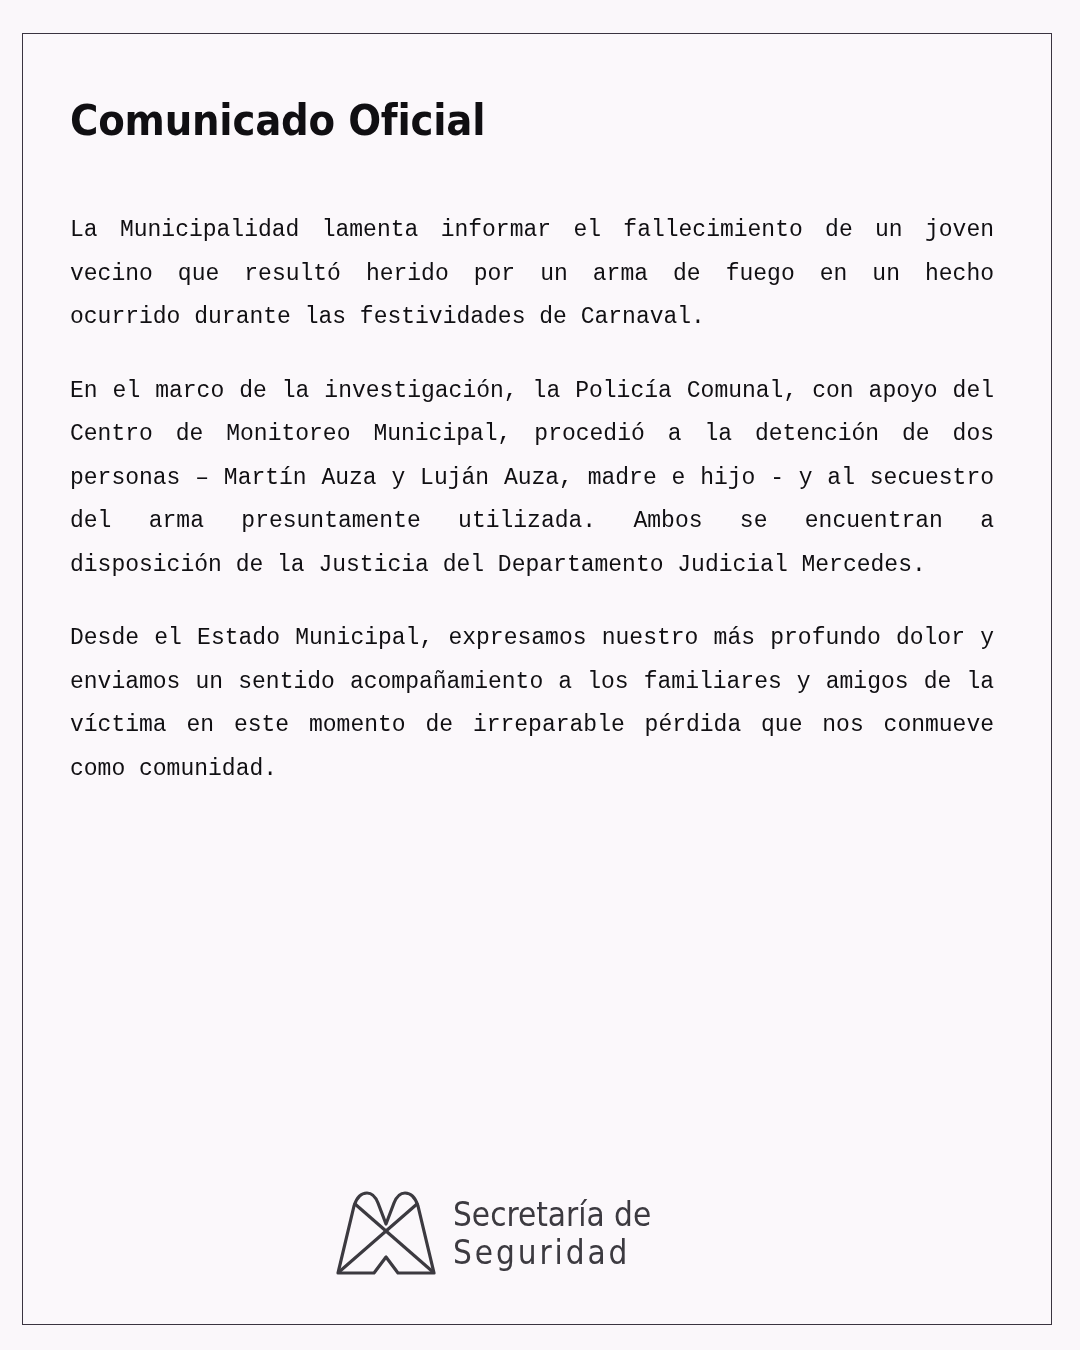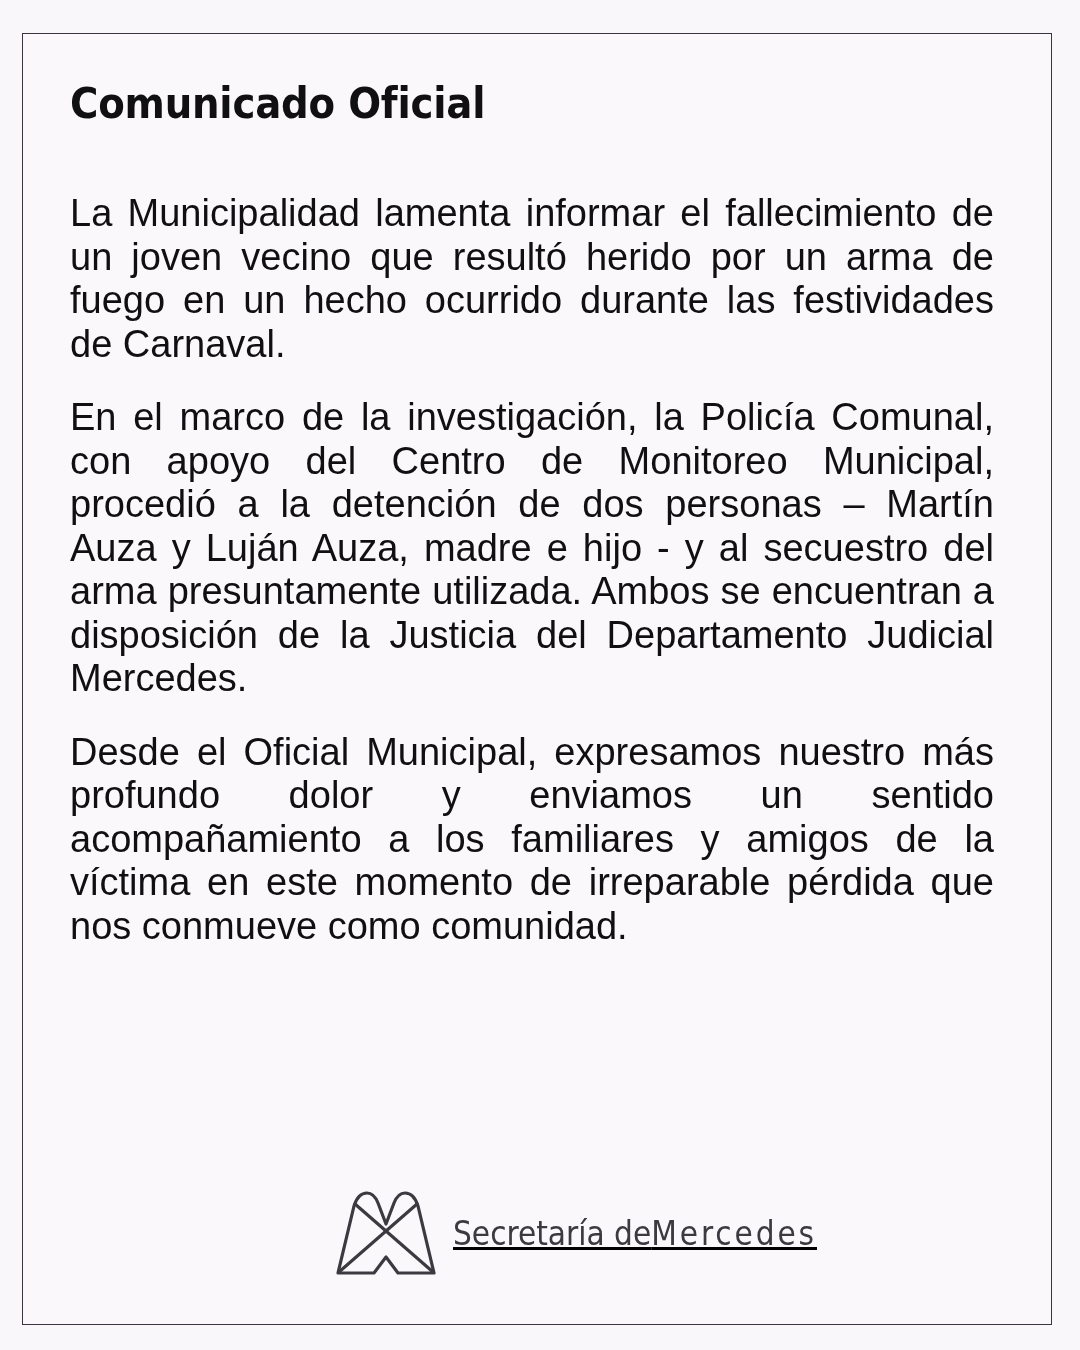--- a/index.html
+++ b/index.html
@@ -32,21 +32,21 @@
     width: 1030px;
     height: 1292px;
     border: 1.6px solid #3a3440;
     box-sizing: border-box;
     background: #fbf8fb;
   }
 
   .content {
     position: absolute;
     left: 70px;
-    top: 16px;
+    top: 33px;
     width: 932px;
     height: 1248px;
   }
 
   .page-title {
     margin: 0;
     padding: 0;
     position: absolute;
     top: 66px;
     left: 0;
@@ -62,22 +62,22 @@
   .body-copy {
     position: absolute;
     top: 176px;
     left: 0;
     width: 932px;
   }
 
   .body-copy p {
     margin: 0 8px 30px 0;
     padding: 0;
-    font-family: Liberation Sans, sans-serif;
-    font-size: 38px;
+    font-family: Liberation Mono, monospace;
+    font-size: 23px;
     font-weight: 400;
     line-height: 43.5px;
     color: #100f12;
     text-align: justify;
     text-justify: inter-word;
     -webkit-hyphens: none;
     hyphens: none;
   }
 
   .body-copy p:last-child {
@@ -99,24 +99,23 @@
 
   .logo-mark {
     width: 112px;
     height: 88px;
     flex: 0 0 auto;
     display: block;
   }
 
   .logo-words {
     display: flex;
-    flex-direction: row;
+    flex-direction: column;
     justify-content: center;
     padding-top: 2px;
-    text-decoration: underline;
   }
 
   .logo-line {
     font-family: "DejaVu Sans Condensed", "Liberation Sans Narrow", "Liberation Sans", sans-serif;
     font-size: 33px;
     font-weight: 400;
     color: #3c3a40;
     line-height: 38px;
     white-space: nowrap;
   }
@@ -132,21 +131,21 @@
 
   <div class="frame"></div>
 
   <div class="content">
 
     <h1 class="page-title">Comunicado Oficial</h1>
 
     <div class="body-copy">
       <p>La Municipalidad lamenta informar el fallecimiento de un joven vecino que resultó herido por un arma de fuego en un hecho ocurrido durante las festividades de Carnaval.</p>
       <p>En el marco de la investigación, la Policía Comunal, con apoyo del Centro de Monitoreo Municipal, procedió a la detención de dos personas – Martín Auza y Luján Auza, madre e hijo - y al secuestro del arma presuntamente utilizada. Ambos se encuentran a disposición de la Justicia del Departamento Judicial Mercedes.</p>
-      <p>Desde el Oficial Municipal, expresamos nuestro más profundo dolor y enviamos un sentido acompañamiento a los familiares y amigos de la víctima en este momento de irreparable pérdida que nos conmueve como comunidad.</p>
+      <p>Desde el Estado Municipal, expresamos nuestro más profundo dolor y enviamos un sentido acompañamiento a los familiares y amigos de la víctima en este momento de irreparable pérdida que nos conmueve como comunidad.</p>
     </div>
 
   </div>
 
   <div class="logo-lockup">
 
     <svg class="logo-mark" viewBox="0 0 112 88" xmlns="http://www.w3.org/2000/svg">
 
       <path d="M 8 84
                L 24 17
@@ -161,18 +160,18 @@
                L 56 68
                L 44 84
                Z" fill="none" stroke="#3c3a40" stroke-width="3.2" stroke-linejoin="round" stroke-linecap="round"></path>
 
       <line x1="25" y1="15" x2="103" y2="83" stroke="#3c3a40" stroke-width="3.2" stroke-linecap="round"></line>
       <line x1="87" y1="15" x2="9" y2="83" stroke="#3c3a40" stroke-width="3.2" stroke-linecap="round"></line>
     </svg>
 
     <div class="logo-words">
       <span class="logo-line logo-line-1">Secretaría de</span>
-      <span class="logo-line logo-line-2">Mercedes</span>
+      <span class="logo-line logo-line-2">Seguridad</span>
     </div>
 
   </div>
 
 </div>
 
 </body></html>

